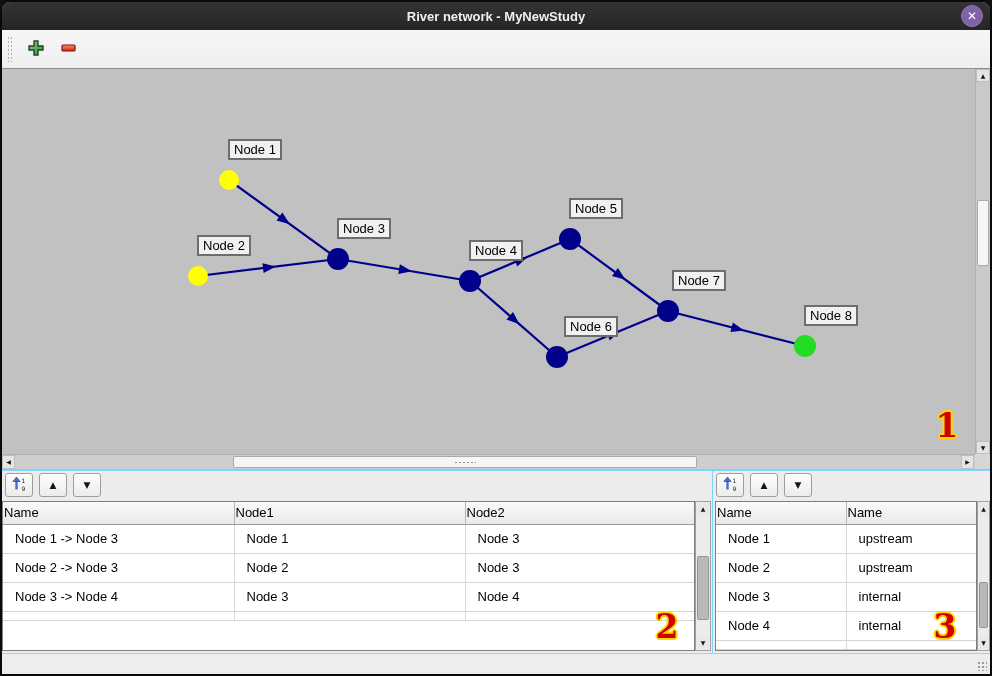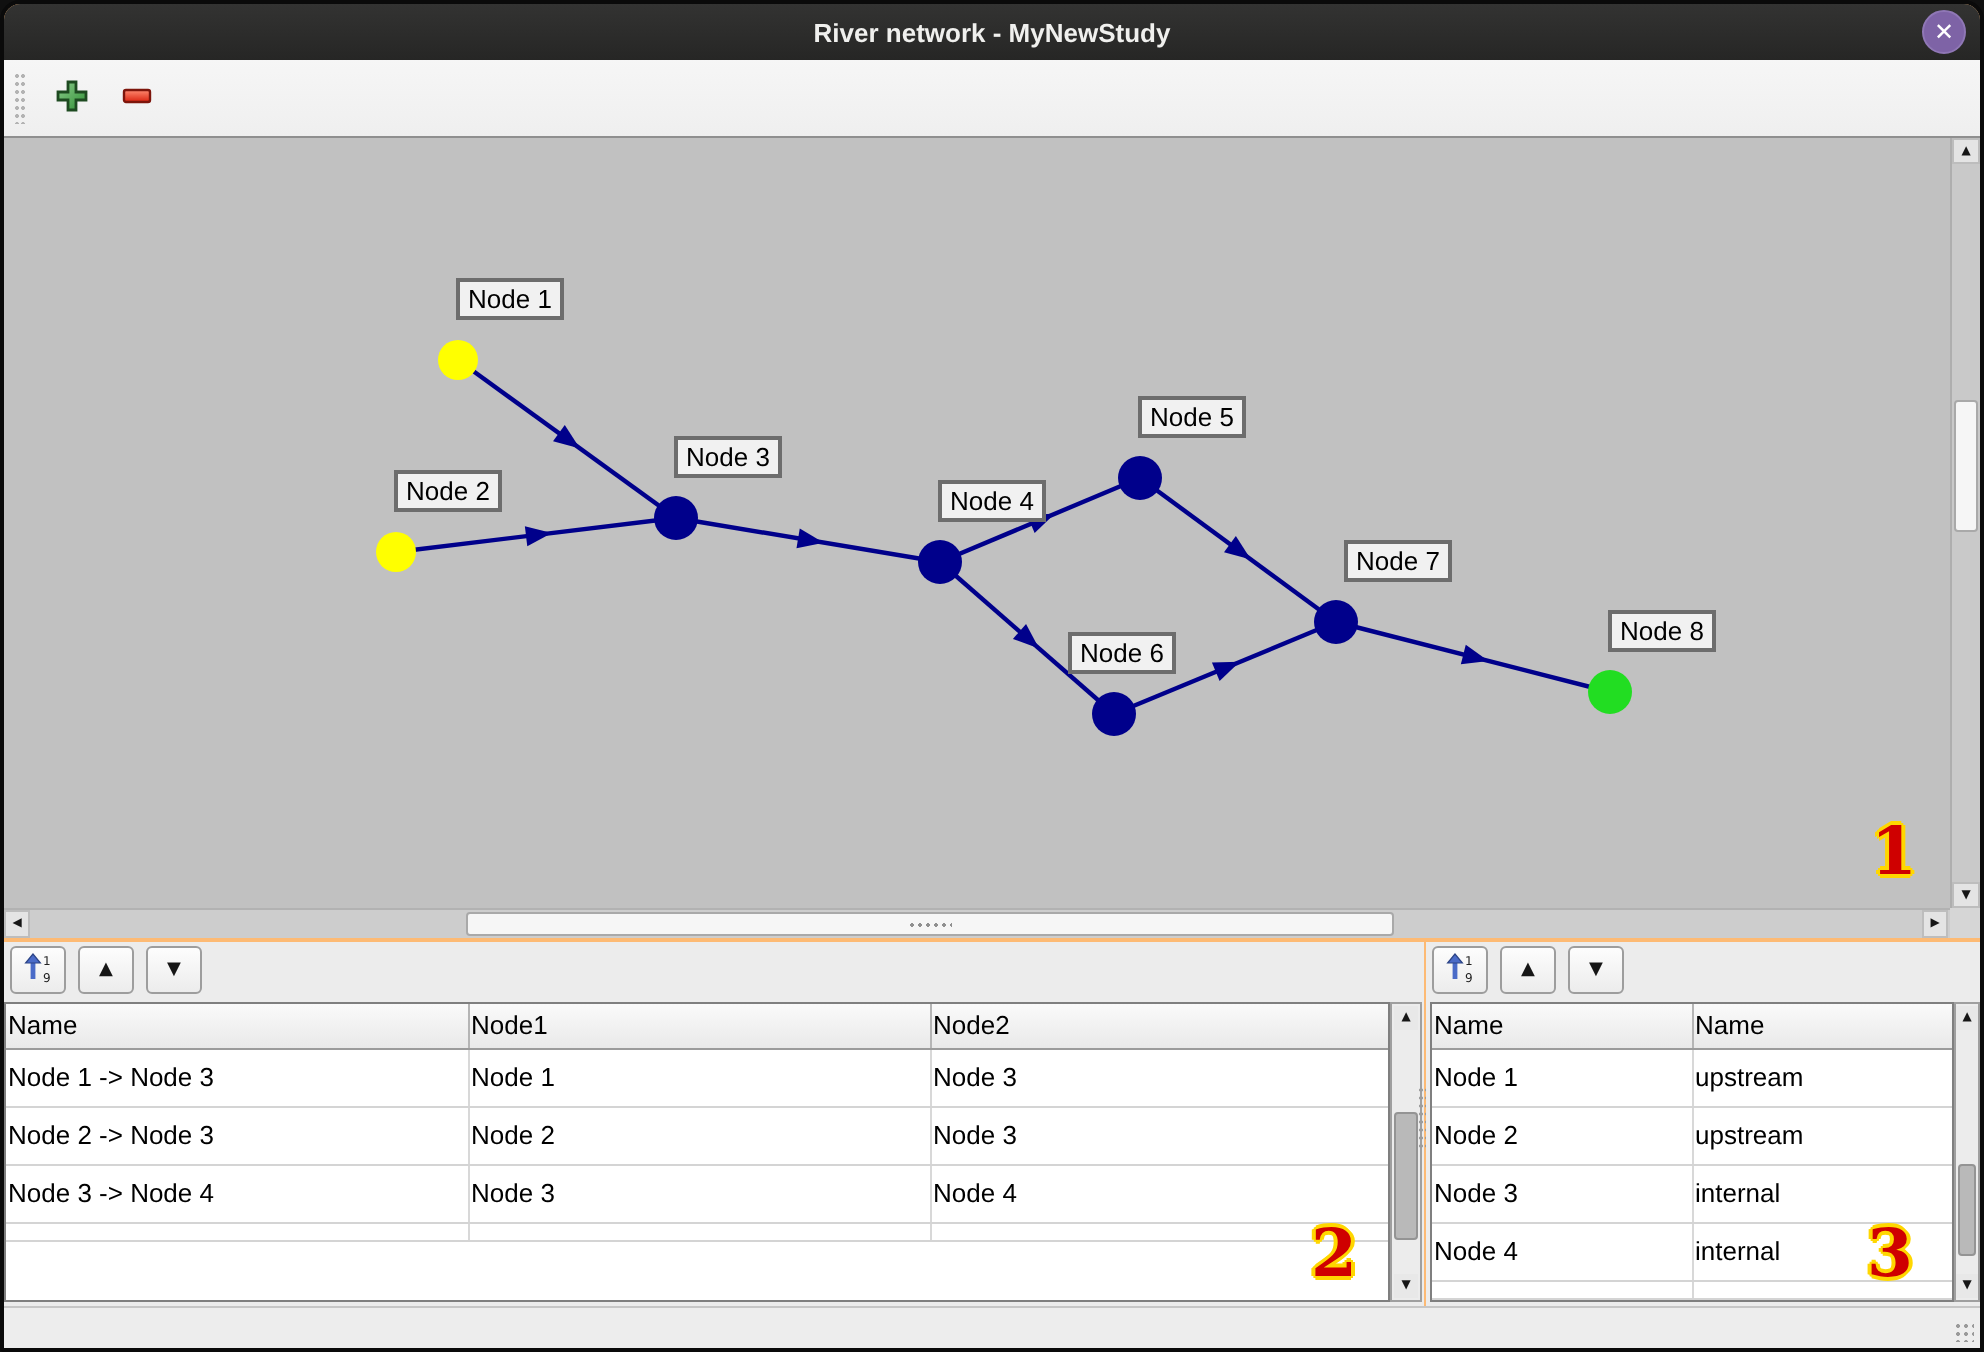--- a/index.html
+++ b/index.html
@@ -1,17 +1,17 @@
 <!DOCTYPE html>
 <html><head>
 <meta charset="utf-8">
 <style>
   html,body{margin:0;padding:0;background:#101010;font-family:"Liberation Sans","DejaVu Sans",sans-serif;}
   *{box-sizing:border-box;}
-  .window{position:relative;width:992px;height:676px;border:2px solid #0a0a0a;border-radius:10px 10px 2px 2px;overflow:hidden;background:#fdba74;}
+  .window{position:relative;width:992px;height:676px;border:2px solid #0a0a0a;border-radius:10px 10px 2px 2px;overflow:hidden;background:#7dd3fc;}
 
   
   .titlebar{position:absolute;left:0;top:0;width:988px;height:28px;background:linear-gradient(#333332,#262625);display:flex;align-items:center;justify-content:center;}
   .titlebar .ttl{color:#f0f0ee;font-size:13px;font-weight:bold;}
   .close-btn{position:absolute;right:7px;top:3px;width:22px;height:22px;border-radius:50%;background:#7e63a6;border:1px solid #8f77b5;color:#fff;font-size:12px;line-height:20px;text-align:center;cursor:pointer;font-family:"DejaVu Sans",sans-serif;}
 
   
   .main-toolbar{position:absolute;left:0;top:28px;width:988px;height:39px;background:linear-gradient(#f6f6f6,#efefef);border-bottom:1px solid #8f8f8f;display:flex;align-items:center;padding-left:5px;}
   .tb-handle{width:6px;height:26px;margin-right:10px;background-image:radial-gradient(circle,#b3b3b3 0.9px,rgba(0,0,0,0) 1.1px);background-size:3px 4px;}
   .tb-btn{width:26px;height:26px;background:transparent;border:none;display:flex;align-items:center;justify-content:center;margin-right:7px;padding:0;cursor:pointer;}
@@ -30,21 +30,21 @@
 
   
   .panel{position:absolute;top:469px;height:182px;background:#ececec;}
   .mini-toolbar{position:absolute;top:2px;display:flex;gap:6px;}
   .mini-btn{width:28px;height:24px;border:1px solid #9d9d9d;border-radius:3px;background:linear-gradient(#fdfdfd,#ececec);display:flex;align-items:center;justify-content:center;padding:0;cursor:pointer;}
   .tri{font-family:"DejaVu Sans",sans-serif;font-size:9px;color:#161616;line-height:1;}
 
   .tbl-wrap{position:absolute;border:1px solid #7f7f7f;background:#fff;overflow:hidden;}
   table{border-collapse:collapse;table-layout:fixed;width:100%;}
   th{height:22px;font-size:13px;font-weight:normal;color:#000;background:linear-gradient(#fafafa,#e9e9e9);border-right:1px solid #b5b5b5;border-bottom:1px solid #9b9b9b;text-align:left;overflow:hidden;}
-  td{height:29px;font-size:13px;color:#000;background:#fff;border-right:1px solid #d8d8d8;border-bottom:1px solid #d4d4d4;padding:0 0 0 1px;overflow:hidden;white-space:nowrap;}
+  td{height:29px;font-size:13px;color:#000;background:#fff;border-right:1px solid #d8d8d8;border-bottom:1px solid #d4d4d4;padding:0 0 0 12px;overflow:hidden;white-space:nowrap;}
   tr.stub td{height:9px;}
 
   
   .tsb{position:absolute;background:#ececec;border:1px solid #9f9f9f;}
   .tsb .sb-btn{background:#e8e8e8;border:none;}
   .tsb-thumb{position:absolute;left:1px;right:1px;background:#b9b9b9;border:1px solid #949494;border-radius:2px;}
 
   .splitter{position:absolute;width:6px;background-image:radial-gradient(circle,#9d9d9d 0.9px,rgba(0,0,0,0) 1.1px);background-size:3px 4px;}
 
   
@@ -122,21 +122,21 @@
         <circle cx="568" cy="170" r="11" fill="#00008b"></circle>
         <circle cx="555" cy="288" r="11" fill="#00008b"></circle>
         <circle cx="666" cy="242" r="11" fill="#00008b"></circle>
         <circle cx="803" cy="277" r="11" fill="#22dd22"></circle>
       </svg>
     <div class="node-label" style="left: 226px; top: 70px;">Node 1</div>
     <div class="node-label" style="left: 195px; top: 166px;">Node 2</div>
     <div class="node-label" style="left: 335px; top: 149px;">Node 3</div>
     <div class="node-label" style="left: 467px; top: 171px;">Node 4</div>
     <div class="node-label" style="left: 567px; top: 129px;">Node 5</div>
-    <div class="node-label" style="left: 532px; top: 247px;">Node 6</div>
+    <div class="node-label" style="left: 562px; top: 247px;">Node 6</div>
     <div class="node-label" style="left: 670px; top: 201px;">Node 7</div>
     <div class="node-label" style="left: 802px; top: 236px;">Node 8</div>
   </div>
 
   <div class="sbv" style="left:973px;top:67px;width:15px;height:385px;">
     <div class="sb-btn" style="left:0;top:0;width:14px;height:13px;">
         <span class="tri" style="font-size:6px;">▲</span>
       </div>
     <div class="sb-thumb" style="left:1px;top:131px;width:12px;height:66px;"></div>
     <div class="sb-btn" style="left:0;top:372px;width:14px;height:13px;">

